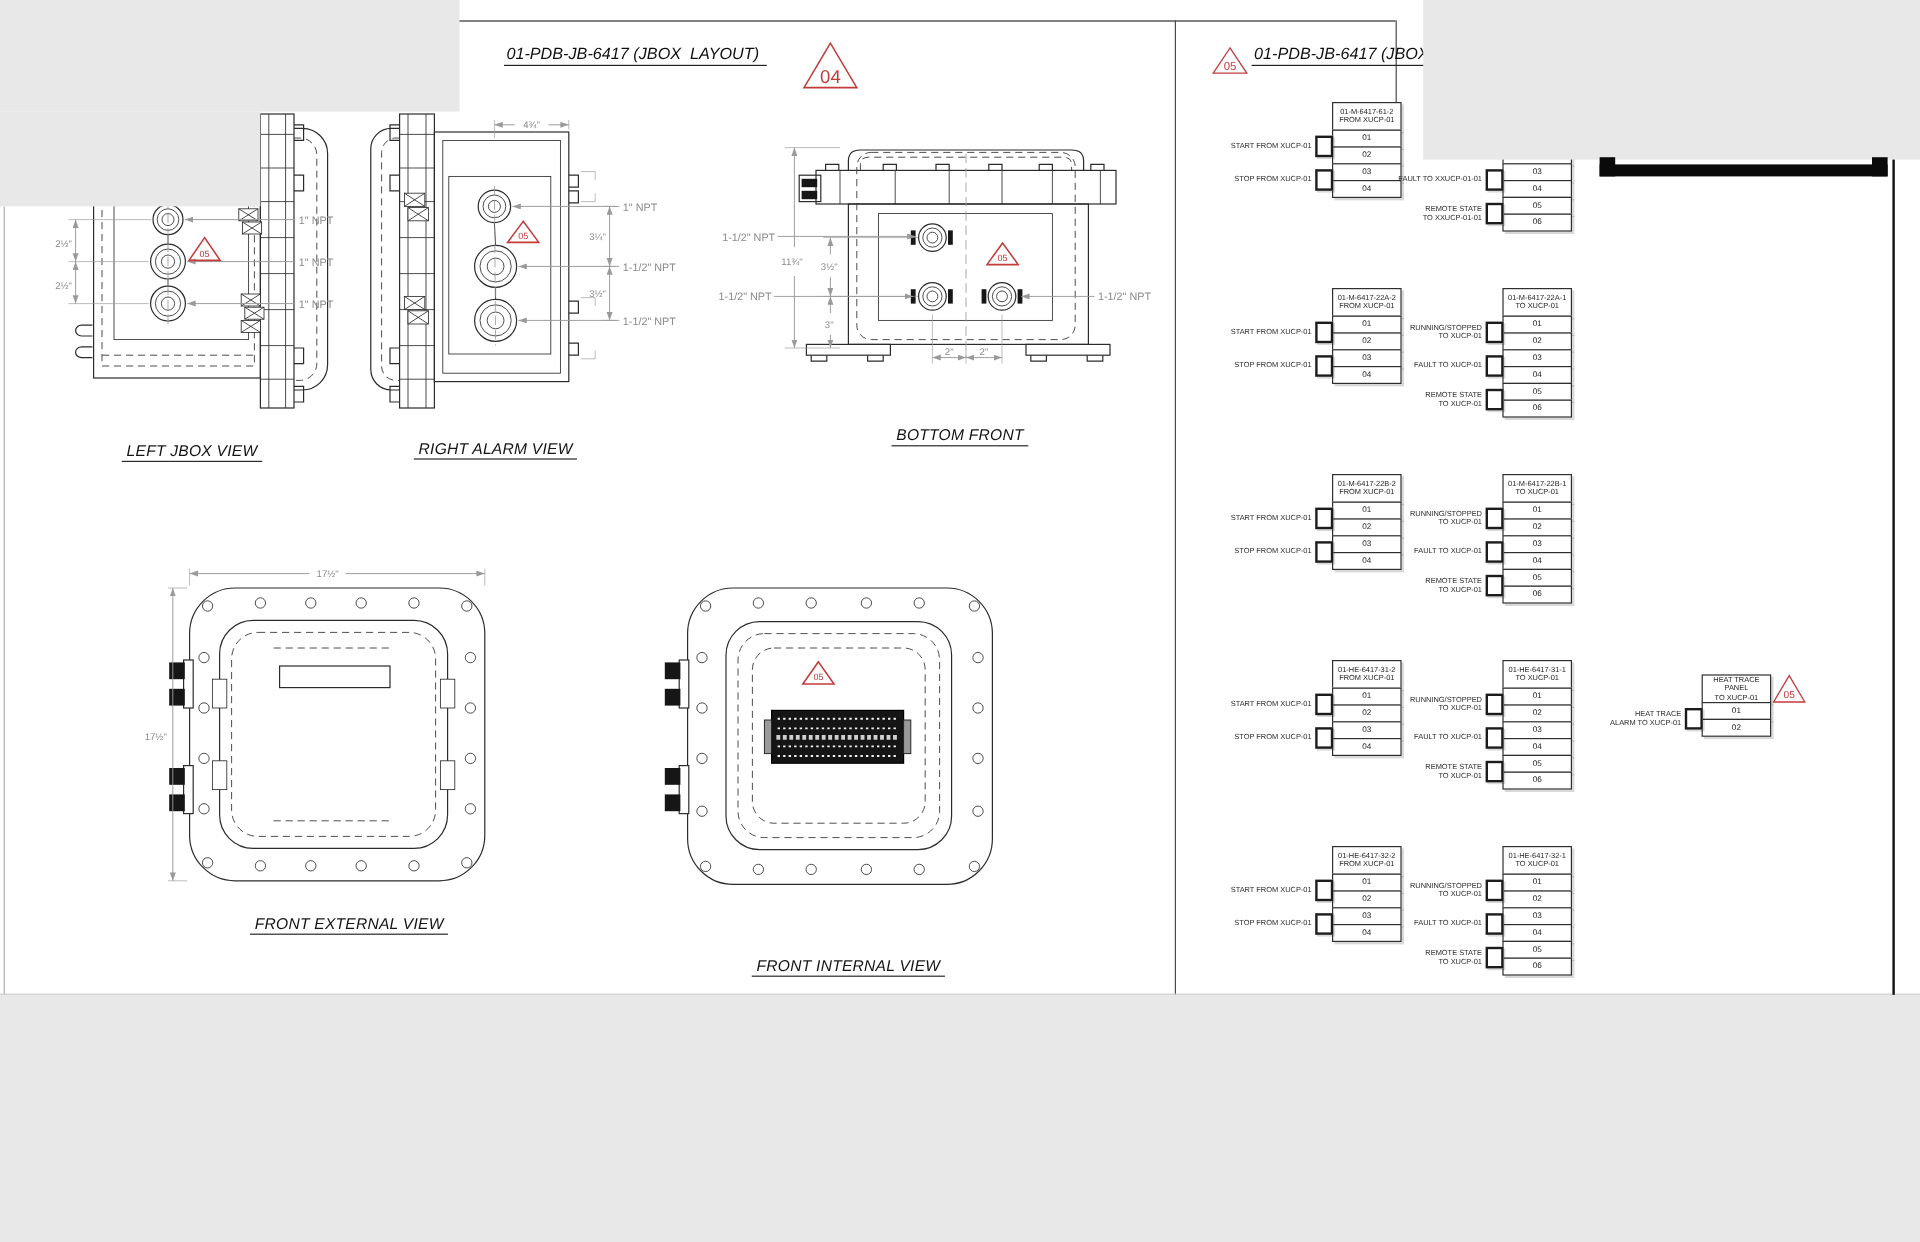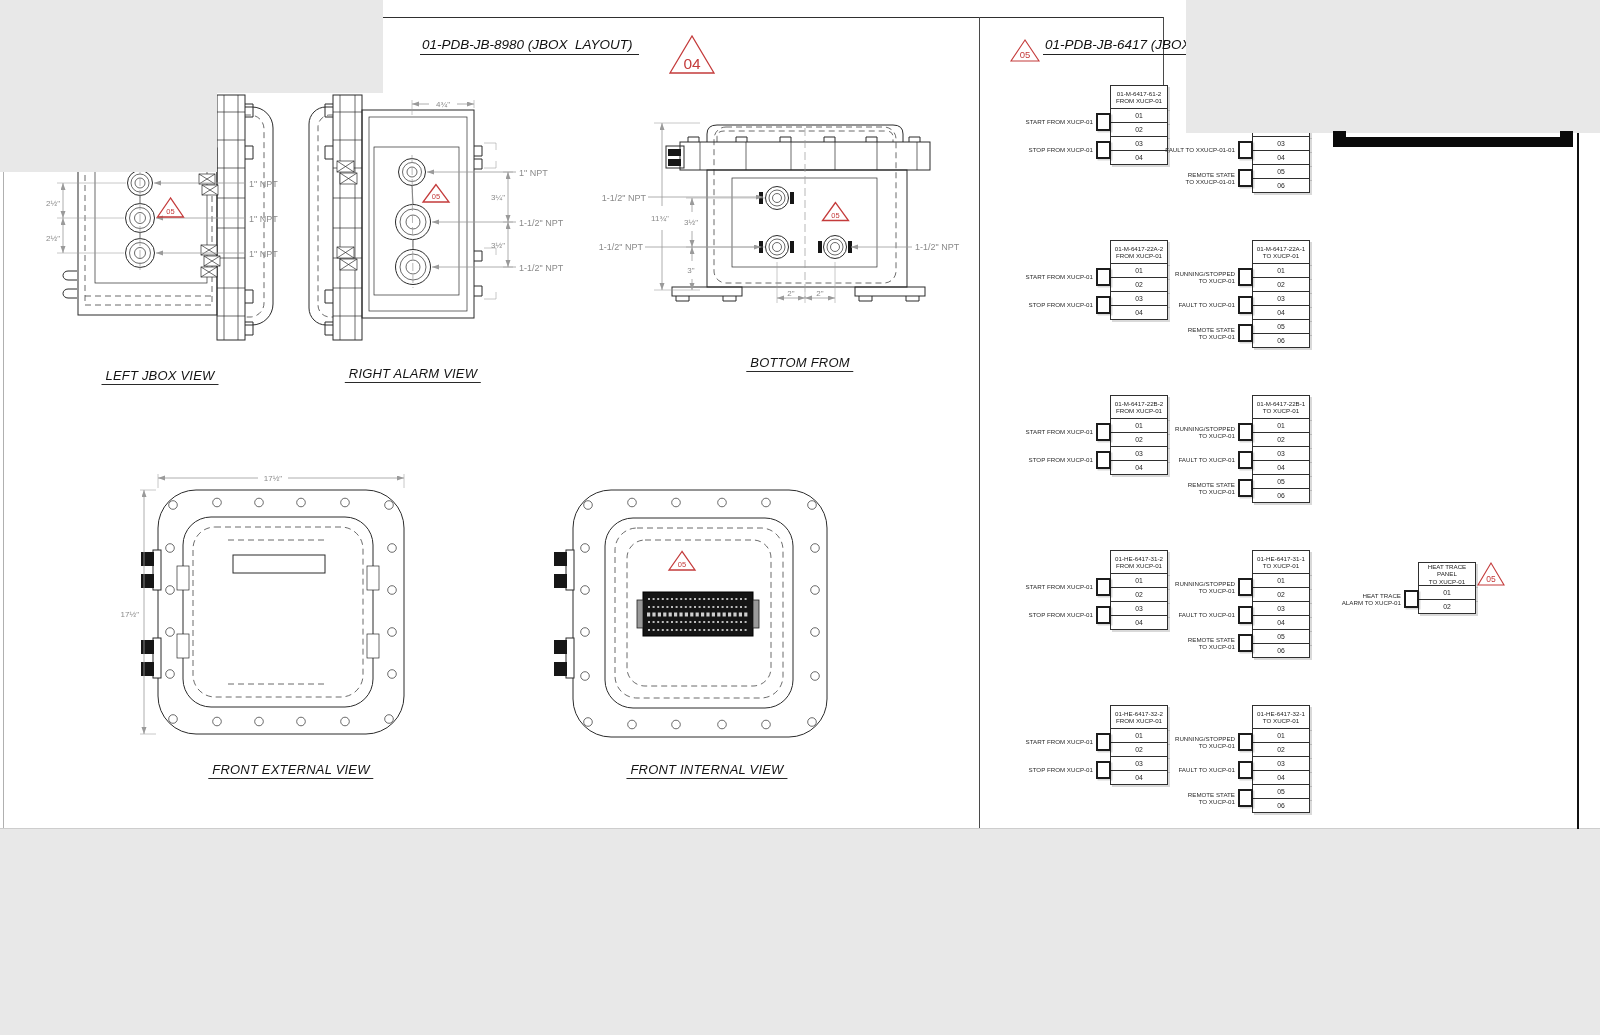--- a/index.html
+++ b/index.html
@@ -39,21 +39,21 @@
 <body>
 
 <div id="paper" class="abs"></div>
 
 <div class="line" style="left:0;top:17px;width:1163px;height:1px;background:#2f2f2f;"></div>
 <div class="line" style="left:979px;top:17px;width:1px;height:812px;background:#4a4a4a;"></div>
 <div class="line" style="left:1163px;top:17px;width:1px;height:116px;background:#4a4a4a;"></div>
 <div class="line" style="left:3px;top:172px;width:1px;height:657px;background:#b0b0b0;"></div>
 <div class="line" style="left:0;top:828px;width:1600px;height:1px;background:#cdcdcd;"></div>
 
-<div class="stitle" style="left:420px;top:37px;">01-PDB-JB-8980 (JBOX  LAYOUT)</div>
+<div class="stitle" style="left:420px;top:37px;">01-PDB-JB-6417 (JBOX  LAYOUT)</div>
 <svg class="abs lyr" style="left:666px;top:33px;" width="52" height="44" viewBox="0 0 52 44">
   <polygon class="redln" points="26,3 4,40 48,40"></polygon>
   <text x="26" y="36" text-anchor="middle" style="fill:#c43b3b;font-size:15.5px;">04</text>
 </svg>
 
 <svg class="abs lyr" style="left:1008px;top:38px;" width="34" height="26" viewBox="0 0 34 26">
   <polygon class="redln" style="stroke-width:1.1" points="17,2 3,23 31,23"></polygon>
   <text x="17" y="20" text-anchor="middle" style="fill:#c43b3b;font-size:9.5px;">05</text>
 </svg>
 <div class="stitle" style="left:1043px;top:37px;min-width:138px;">01-PDB-JB-6417 (JBOX</div>
@@ -264,21 +264,21 @@
     <line class="dm" x1="648" y1="197" x2="763" y2="197" marker-end="url(#mE)"></line>
     <line class="dm" x1="645" y1="247" x2="761" y2="247" marker-end="url(#mE)"></line>
     <line class="dm" x1="912" y1="247" x2="851" y2="247" marker-end="url(#mE)"></line>
   </g>
   <text class="npt" text-anchor="end" x="646" y="201">1-1/2" NPT</text>
   <text class="npt" text-anchor="end" x="643" y="250">1-1/2" NPT</text>
   <text class="npt" x="915" y="250">1-1/2" NPT</text>
   <polygon class="redln" points="835.5,202.5 822.5,220.5 848.5,220.5"></polygon>
   <text class="revt" text-anchor="middle" x="835.5" y="217.5">05</text>
 </svg>
-<div class="vtitle" style="left:800px;top:355px;">BOTTOM FROM</div>
+<div class="vtitle" style="left:800px;top:355px;">BOTTOM FRONT</div>
 
 <svg class="abs lyr" style="left:118px;top:460px;" width="302" height="315" viewBox="118 460 302 315">
   <rect class="ln" x="158" y="490" width="246" height="244" rx="38"></rect>
   <g class="lt">
     <circle cx="173" cy="505" r="4.3"></circle>
       <circle cx="217" cy="502.5" r="4.3"></circle>
       <circle cx="259" cy="502.5" r="4.3"></circle>
       <circle cx="301" cy="502.5" r="4.3"></circle>
       <circle cx="345" cy="502.5" r="4.3"></circle>
       <circle cx="389" cy="505" r="4.3"></circle>
@@ -367,21 +367,21 @@
   <g>
     <rect x="643" y="592" width="110" height="44" fill="#151515" stroke="#000" stroke-width="1"></rect>
     <path stroke="#f2f2f2" stroke-width="1.6" stroke-dasharray="2,2.6" fill="none" d="M648,599 H748 M648,607 H748 M648,622 H748 M648,630 H748"></path>
     <line x1="647" y1="614.5" x2="749" y2="614.5" stroke="#cfcfcf" stroke-width="4" stroke-dasharray="3.2,2.2"></line>
     <rect x="637" y="600" width="6" height="28" fill="#9a9a9a" stroke="#222" stroke-width=".8"></rect>
     <rect x="753" y="600" width="6" height="28" fill="#9a9a9a" stroke="#222" stroke-width=".8"></rect>
   </g>
   <polygon class="redln" points="682,551.5 669,570 695,570"></polygon>
   <text class="revt" text-anchor="middle" x="682" y="567">05</text>
 </svg>
-<div class="vtitle" style="left:707px;top:762px;">FRONT INTERNAL VIEW</div>
+<div class="vtitle" style="left:707px;top:797px;">FRONT INTERNAL VIEW</div>
 
 <div id="wiring" class="abs lyr" style="left:0;top:0;width:1600px;height:829px;">
     <div class="wcell whead" style="left: 1110px; top: 85px; width: 58px; height: 24px;">
       <div>01-M-6417-61-2</div>
       <div>FROM XUCP-01</div>
     </div>
     <div class="wcell wrow" style="left: 1110px; top: 108px; width: 58px; height: 15px;">01</div>
     <div class="wcell wrow" style="left: 1110px; top: 122px; width: 58px; height: 15px;">02</div>
     <div class="wcell wrow" style="left: 1110px; top: 136px; width: 58px; height: 15px;">03</div>
     <div class="wcell wrow" style="left: 1110px; top: 150px; width: 58px; height: 15px;">04</div>

